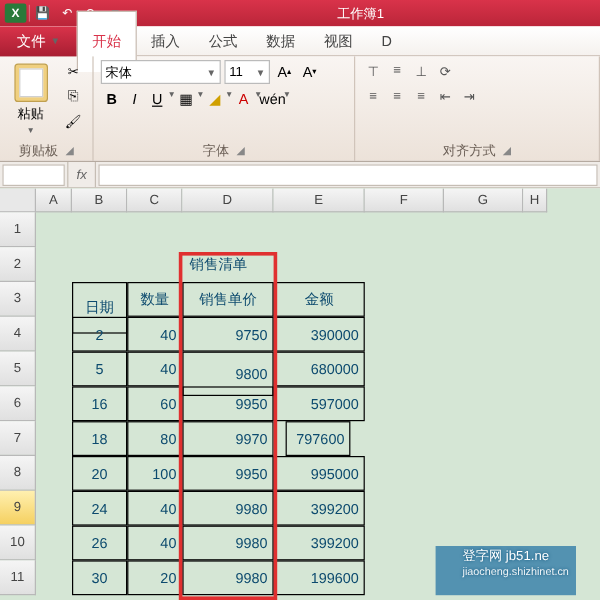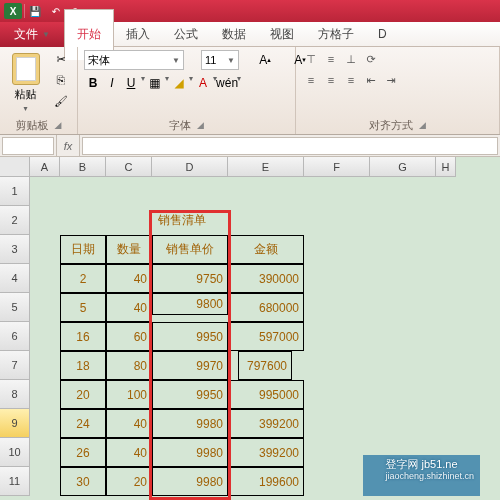--- a/index.html
+++ b/index.html
@@ -19,21 +19,21 @@
 .ribbon { height: 88px; background: linear-gradient(#f9f5f2, #ece2d9); border-bottom: 1px solid #b5aaa0; display: flex; font-size: 11px; }
 .group { border-right: 1px solid #d0c4ba; padding: 3px 6px 2px; display: flex; flex-direction: column; justify-content: space-between; }
 .group-label { text-align: center; color: #6b5f56; font-size: 11px; padding-top: 2px; height: 16px; display:flex; align-items:center; justify-content:center; gap:6px;}
 .group-body { flex: 1; display: flex; align-items: flex-start; gap: 6px; }
 .big-btn { width: 40px; height: 66px; display: flex; flex-direction: column; align-items: center; justify-content: center; gap: 2px; }
 .clipboard-icon { width: 28px; height: 32px; background: #f0d080; border: 1px solid #c0a050; border-radius: 3px; position: relative; }
 .clipboard-icon::before { content: ''; position: absolute; top: 3px; left: 3px; right: 3px; bottom: 3px; background: #fff; border: 1px solid #d0d0d0; }
 .mini-col { display: flex; flex-direction: column; gap: 3px; }
 .mini-btn { width: 20px; height: 18px; border: 1px solid transparent; display: flex; align-items: center; justify-content: center; font-size: 11px; }
 
-.font-row { display: flex; gap: 17px; align-items: center; }
+.font-row { display: flex; gap: 3px; align-items: center; }
 .font-sel { height: 20px; border: 1px solid #bbb; background: #fff; font-size: 11px; padding: 1px 3px; display: flex; align-items: center; justify-content: space-between; }
 .font-name { width: 100px; }
 .font-size { width: 38px; }
 .dd { font-size: 8px; color: #666; }
 .sq { width: 18px; height: 18px; border: 1px solid transparent; display: flex; align-items: center; justify-content: center; font-size: 12px; }
 .font-btns { display: flex; gap: 1px; margin-top: 4px; }
 
 .align-rows { display: flex; flex-direction: column; gap: 3px; }
 .align-row { display: flex; gap: 2px; }
 .al { width: 18px; height: 18px; display: flex; align-items: center; justify-content: center; font-size: 11px; color: #555; }
@@ -45,54 +45,54 @@
 .fxinput { flex: 1; height: 18px; background: #fff; border: 1px solid #c5bdb4; margin: 0 2px; }
 
 .grid-area { position: relative; height: 343px; background: #d5e6d5; overflow: hidden; }
 .corner { position: absolute; left: 0; top: 0; width: 30px; height: 20px; background: #e8e8e8; border-right: 1px solid #b8b8b8; border-bottom: 1px solid #b8b8b8; }
 .colheads { position: absolute; left: 30px; top: 0; right: 0; height: 20px; display: flex; }
 .colhead { height: 20px; background: linear-gradient(#f5f5f5, #e0e0e0); border-right: 1px solid #b8b8b8; border-bottom: 1px solid #b8b8b8; display: flex; align-items: center; justify-content: center; font-size: 11px; color: #444; }
 .rowheads { position: absolute; left: 0; top: 20px; width: 30px; }
 .rowhead { height: 29px; background: linear-gradient(#f5f5f5, #e0e0e0); border-right: 1px solid #b8b8b8; border-bottom: 1px solid #b8b8b8; display: flex; align-items: center; justify-content: center; font-size: 11px; color: #444; }
 .rowhead.sel { background: linear-gradient(#fff0b0, #f5d060); }
 .cells { position: absolute; left: 30px; top: 20px; }
-.cell { position: absolute; font-size: 12px; display: flex; align-items: center; padding: 0 4px; color: #a16207; }
+.cell { position: absolute; font-size: 12px; display: flex; align-items: center; padding: 0 4px; color: #0c4a6e; }
 .tbox { border: 1px solid #000; }
 .tr { justify-content: flex-end; }
 .tc { justify-content: center; }
 .redbox { position: absolute; border: 3px solid #e03030; pointer-events: none; }
 
 .watermark { position: absolute; right: 20px; bottom: 4px; font-size: 11px; color: #fff; text-shadow: 0 0 3px #004870; background: rgba(60,130,170,0.85); padding: 3px 6px 14px 22px; line-height: 1.2; }
 .watermark .sub { font-size: 9px; opacity: 0.9; }
 </style>
 </head>
 <body>
 
 <div class="titlebar">
   <div class="qat">
     <span style="background:#2a7a3a;border-radius:2px;font-weight:bold;">X</span>
     <span class="sep"></span>
     <span>💾</span>
     <span>↶</span>
     <span>↷</span>
     <span class="dd">▼</span>
   </div>
+  <div class="title">工作簿1</div>
 </div>
 
 <div class="ribbon-tabs">
   <div class="file">
       <span>文件</span>
       <span class="dd">▼</span>
     </div>
   <div class="tab active">开始</div>
   <div class="tab">插入</div>
   <div class="tab">公式</div>
   <div class="tab">数据</div>
   <div class="tab">视图</div>
-  <div class="tab">方格子</div>
   <div class="tab">D</div>
 </div>
 
 <div class="ribbon">
   <div class="group" style="width:78px;">
     <div class="group-body">
       <div class="big-btn">
         <div class="clipboard-icon"></div>
         <span>粘贴</span>
         <span class="dd">▾</span>
@@ -195,31 +195,31 @@
       <div class="rowhead" style="height: 29px;">5</div>
       <div class="rowhead" style="height: 29px;">6</div>
       <div class="rowhead" style="height: 29px;">7</div>
       <div class="rowhead" style="height: 29px;">8</div>
       <div class="rowhead sel" style="height: 29px;">9</div>
       <div class="rowhead" style="height: 29px;">10</div>
       <div class="rowhead" style="height: 29px;">11</div>
     </div>
   <div class="cells" id="cells">
       <div class="cell tc" style="left: 30px; top: 29px; width: 244px; height: 29px;">销售清单</div>
-      <div class="cell tc tbox" style="left: 30px; top: 58px; width: 46px; height: 29px;">日期</div>
+      <div class="cell tc tbox" style="left: 30px; top: 58px; width: 46px; height: 43px;">日期</div>
       <div class="cell tc tbox" style="left: 76px; top: 58px; width: 46px; height: 29px;">数量</div>
       <div class="cell tc tbox" style="left: 122px; top: 58px; width: 76px; height: 29px;">销售单价</div>
       <div class="cell tc tbox" style="left: 198px; top: 58px; width: 76px; height: 29px;">金额</div>
       <div class="cell tc tbox" style="left: 30px; top: 87px; width: 46px; height: 29px;">2</div>
       <div class="cell tr tbox" style="left: 76px; top: 87px; width: 46px; height: 29px;">40</div>
       <div class="cell tr tbox" style="left: 122px; top: 87px; width: 76px; height: 29px;">9750</div>
       <div class="cell tr tbox" style="left: 198px; top: 87px; width: 76px; height: 29px;">390000</div>
       <div class="cell tc tbox" style="left: 30px; top: 116px; width: 46px; height: 29px;">5</div>
       <div class="cell tr tbox" style="left: 76px; top: 116px; width: 46px; height: 29px;">40</div>
-      <div class="cell tr tbox" style="left: 122px; top: 116px; width: 76px; height: 22px;">9800</div>
+      <div class="cell tr tbox" style="left: 122px; top: 116px; width: 76px; height: 37px;">9800</div>
       <div class="cell tr tbox" style="left: 198px; top: 116px; width: 76px; height: 29px;">680000</div>
       <div class="cell tc tbox" style="left: 30px; top: 145px; width: 46px; height: 29px;">16</div>
       <div class="cell tr tbox" style="left: 76px; top: 145px; width: 46px; height: 29px;">60</div>
       <div class="cell tr tbox" style="left: 122px; top: 145px; width: 76px; height: 29px;">9950</div>
       <div class="cell tr tbox" style="left: 198px; top: 145px; width: 76px; height: 29px;">597000</div>
       <div class="cell tc tbox" style="left: 30px; top: 174px; width: 46px; height: 29px;">18</div>
       <div class="cell tr tbox" style="left: 76px; top: 174px; width: 46px; height: 29px;">80</div>
       <div class="cell tr tbox" style="left: 122px; top: 174px; width: 76px; height: 29px;">9970</div>
       <div class="cell tr tbox" style="left: 198px; top: 174px; width: 54px; height: 29px; margin-left: 10px;">797600</div>
       <div class="cell tc tbox" style="left: 30px; top: 203px; width: 46px; height: 29px;">20</div>

